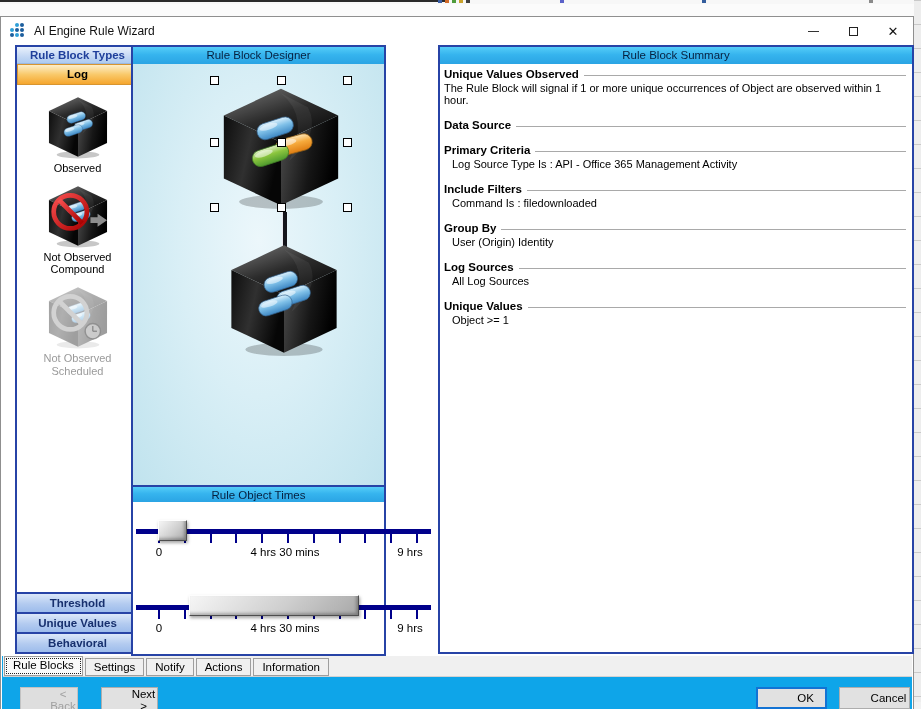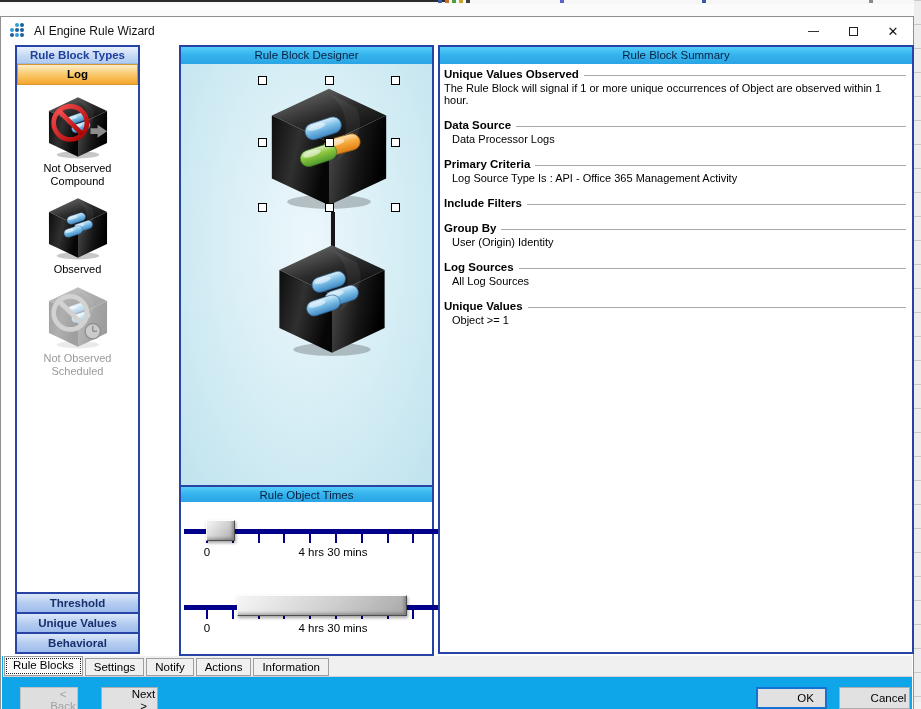--- a/index.html
+++ b/index.html
@@ -26,21 +26,21 @@
   .title-text { margin-left:7px; font-size:12px; color:#111; }
   .win-controls { margin-left:auto; display:flex; align-items:center; height:100%; }
   .win-btn { width:40px; height:100%; display:flex; align-items:center; justify-content:center; cursor:default; }
   .min-glyph { width:11px; height:1px; background:#333; }
   .max-glyph { width:9px; height:9px; border:1px solid #222; background:transparent; }
   .close-glyph { font-size:13px; color:#111; line-height:1; }
 
   
   .panel { position:absolute; border:2px solid #2743a6; background:#fff; }
   .left-panel  { left:2px;  top:28px; width:125px; height:609px; display:flex; flex-direction:column;margin-left:12px; }
-  .mid-panel   { left:130px; top:28px; width:255px; height:611px; display:flex; flex-direction:column;margin-left:48px; }
+  .mid-panel   { left:130px; top:28px; width:255px; height:611px; display:flex; flex-direction:column; }
   .right-panel { left:437px; top:28px; width:476px; height:609px; }
 
   .cyan-header { height:17px; background:linear-gradient(180deg,#55cdf8 0%,#36b4ee 45%,#2aa4e4 100%);
     color:#06203f; font-size:11.5px; text-align:center; line-height:16px; flex:0 0 17px; }
   .lblue-header { height:17px; background:linear-gradient(180deg,#e9f1fc 0%,#c3d7f4 60%,#aecbf0 100%);
     color:#1f3f9b; font-weight:bold; font-size:11.5px; text-align:center; line-height:16px; flex:0 0 17px;
     border-bottom:1px solid #9db8dd; }
 
   
   .log-btn { height:21px; background:linear-gradient(180deg,#fdeec9 0%,#f9c96a 50%,#f5a62e 100%);
@@ -244,29 +244,29 @@
           </div>
       </div>
     </div>
 
     <div class="panel left-panel">
       <div class="lblue-header">Rule Block Types</div>
       <div class="log-btn">Log</div>
       <div class="type-list">
         <div class="type-item">
           <svg>
+              <use href="#cube-blue"></use>
+            </svg>
+          <div class="type-label">Observed</div>
+        </div>
+        <div class="type-item">
+          <svg>
               <use href="#cube-nocompound"></use>
             </svg>
           <div class="type-label">Not Observed Compound</div>
-        </div>
-        <div class="type-item">
-          <svg>
-              <use href="#cube-blue"></use>
-            </svg>
-          <div class="type-label">Observed</div>
         </div>
         <div class="type-item disabled">
           <svg>
               <use href="#cube-scheduled"></use>
             </svg>
           <div class="type-label">Not Observed Scheduled</div>
         </div>
       </div>
       <div class="cat-btn">Threshold</div>
       <div class="cat-btn">Unique Values</div>
@@ -325,34 +325,34 @@
               <span class="sum-title">Unique Values Observed</span>
               <span class="sum-rule"></span>
             </div>
           <div class="sum-content">The Rule Block will signal if 1 or more unique occurrences of Object are observed within 1 hour.</div>
         </div>
         <div class="sum-section">
           <div class="sum-head">
               <span class="sum-title">Data Source</span>
               <span class="sum-rule"></span>
             </div>
-          <div class="sum-content">Data Processor Logs</div>
         </div>
         <div class="sum-section">
           <div class="sum-head">
               <span class="sum-title">Primary Criteria</span>
               <span class="sum-rule"></span>
             </div>
           <div class="sum-content">Log Source Type Is : API - Office 365 Management Activity</div>
         </div>
         <div class="sum-section">
           <div class="sum-head">
               <span class="sum-title">Include Filters</span>
               <span class="sum-rule"></span>
             </div>
+          <div class="sum-content">Command Is : filedownloaded</div>
         </div>
         <div class="sum-section">
           <div class="sum-head">
               <span class="sum-title">Group By</span>
               <span class="sum-rule"></span>
             </div>
           <div class="sum-content">User (Origin) Identity</div>
         </div>
         <div class="sum-section">
           <div class="sum-head">

